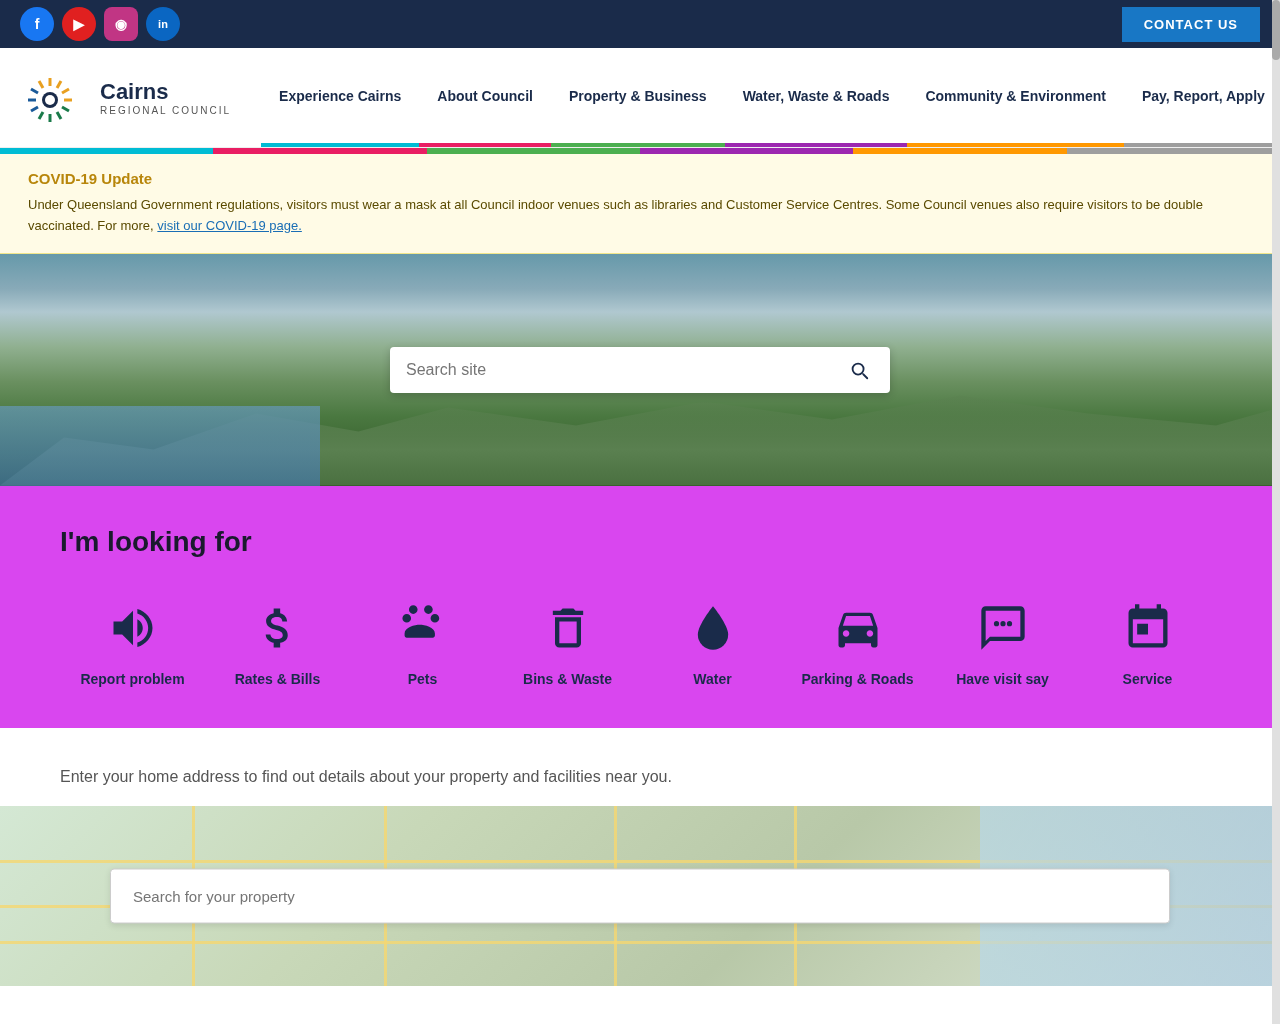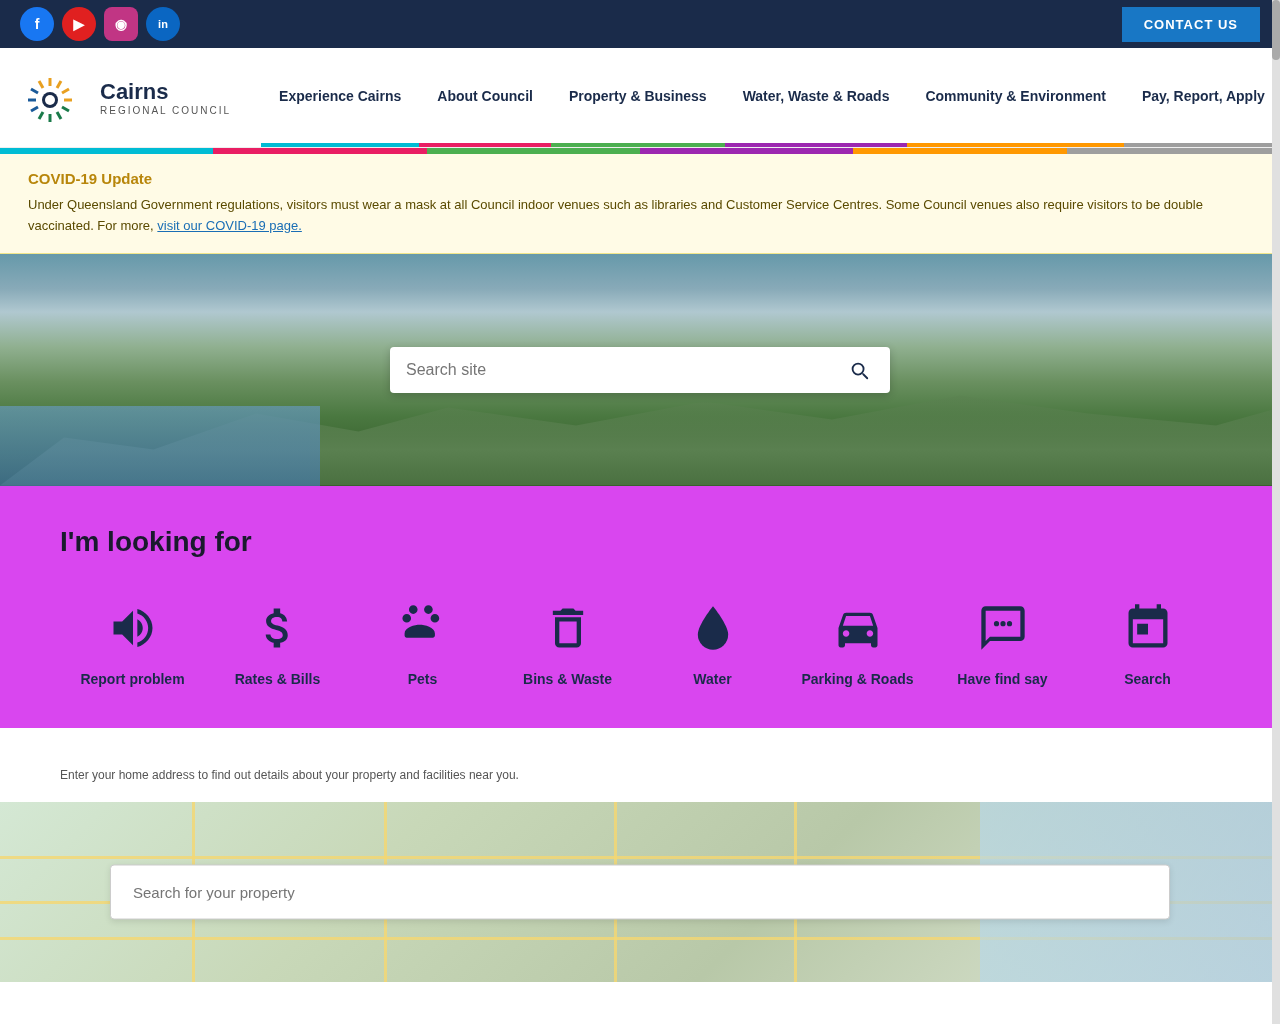--- a/index.html
+++ b/index.html
@@ -135,21 +135,21 @@
     }
     .icon-circle svg { width: 52px; height: 52px; fill: #1a2b4a; }
     .icon-label { font-size: 14px; font-weight: 600; color: #1a2b4a; line-height: 1.3; }
 
     
     .find-property {
       padding: 40px 60px 0;
       background: #fff;
     }
     .find-property h2 { font-size: 28px; font-weight: bold; margin-bottom: 8px; color: #1a1a2e; }
-    .find-property p { font-size: 12px; color: #555; margin-bottom: 0; }
+    .find-property p { font-size: 16px; color: #555; margin-bottom: 0; }
 
     
     .map-area {
       position: relative; height: 180px; overflow: hidden; margin-top: 20px;
       background: #e8ead0;
     }
     .map-bg {
       width: 100%; height: 100%;
       background: linear-gradient(135deg, #d4e8d4 0%, #c8d8b8 30%, #b8c8a8 60%, #e0e8d8 100%);
       position: relative; overflow: hidden;
@@ -325,30 +325,30 @@
 
     <div class="icon-item">
       <div class="icon-circle">
         <svg viewBox="0 0 24 24" fill="#1a2b4a">
             <path d="M20 2H4c-1.1 0-2 .9-2 2v18l4-4h14c1.1 0 2-.9 2-2V4c0-1.1-.9-2-2-2zm0 14H6l-2 2V4h16v12z"></path>
             <circle cx="9" cy="10" r="1.2"></circle>
             <circle cx="12" cy="10" r="1.2"></circle>
             <circle cx="15" cy="10" r="1.2"></circle>
           </svg>
       </div>
-      <div class="icon-label">Have find say</div>
+      <div class="icon-label">Have visit say</div>
     </div>
 
     <div class="icon-item">
       <div class="icon-circle">
         <svg viewBox="0 0 24 24" fill="#1a2b4a">
             <path d="M19 3h-1V1h-2v2H8V1H6v2H5c-1.11 0-1.99.9-1.99 2L3 19c0 1.1.89 2 2 2h14c1.1 0 2-.9 2-2V5c0-1.1-.9-2-2-2zm0 16H5V8h14v11zM7 10h5v5H7z"></path>
           </svg>
       </div>
-      <div class="icon-label">Search</div>
+      <div class="icon-label">Service</div>
     </div>
 
   </div>
 </div>
 
 <div class="find-property">
   <p>Enter your home address to find out details about your property and facilities near you.</p>
 </div>
 
 <div class="map-area">

